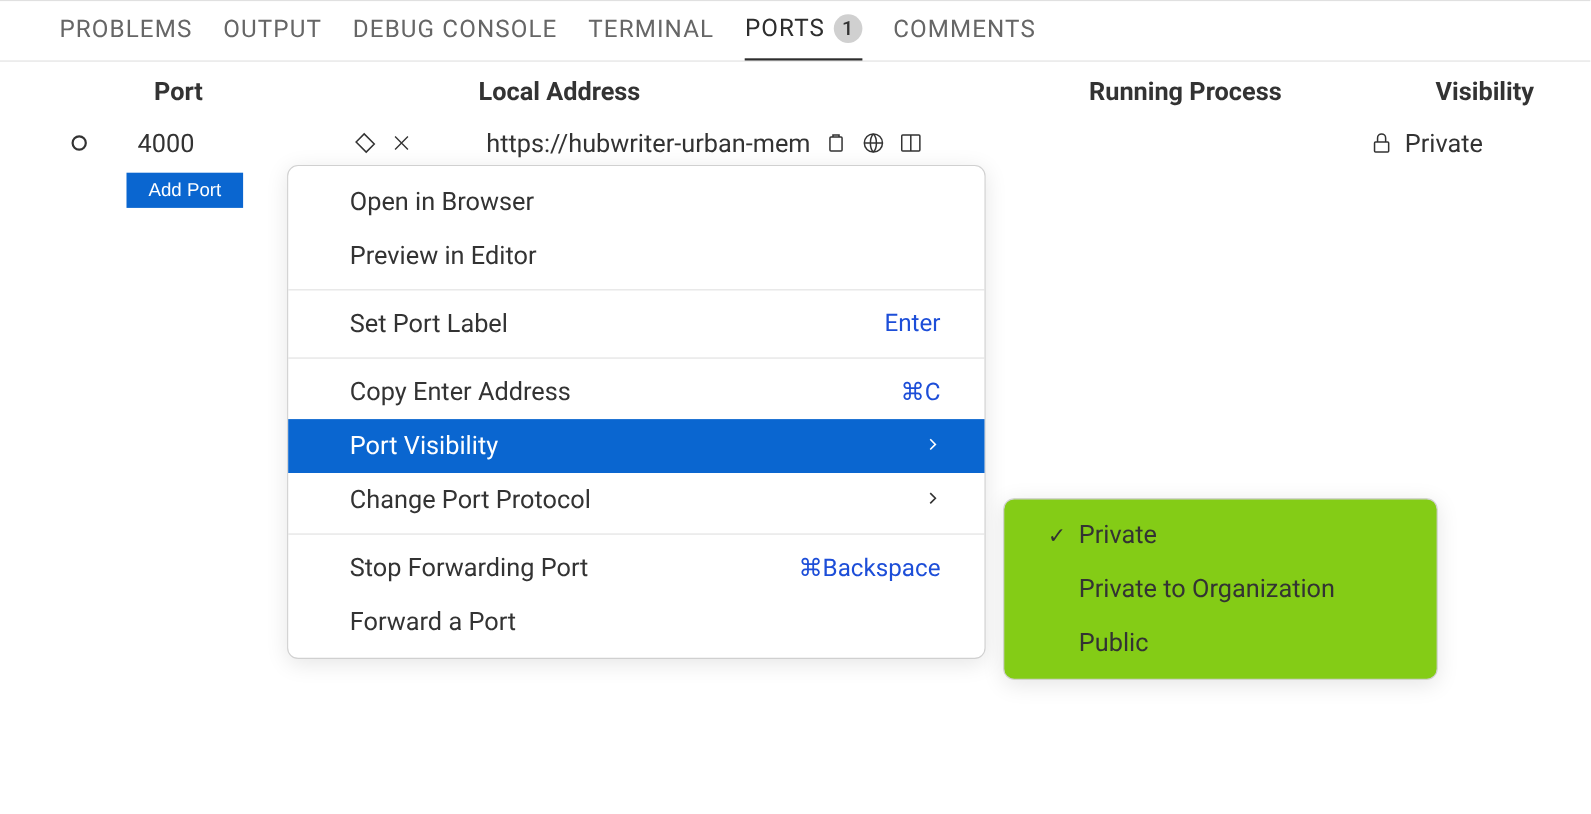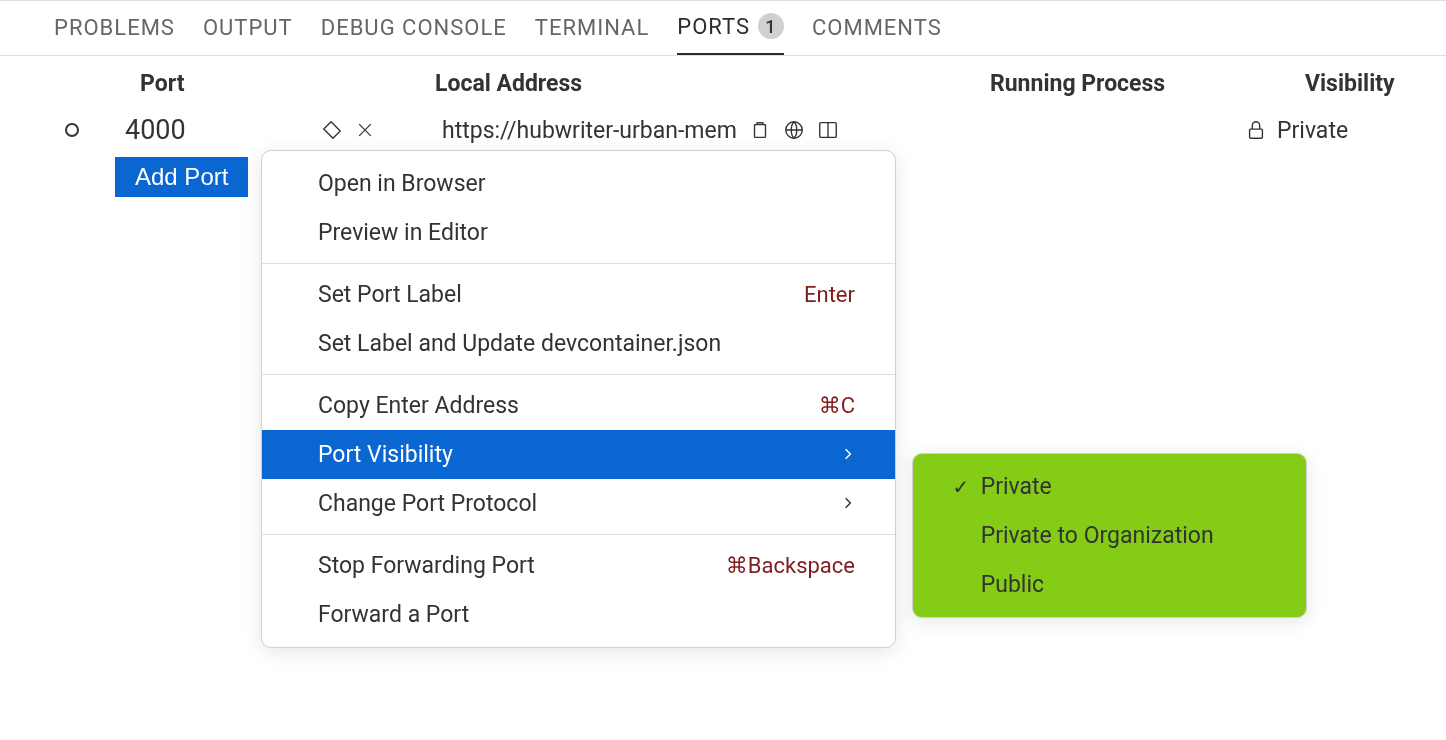--- a/index.html
+++ b/index.html
@@ -70,21 +70,21 @@
       justify-content: flex-end;
       padding-right: 36px;
     }
     .status-dot {
       width: 14px;
       height: 14px;
       border: 2.5px solid #333;
       border-radius: 50%;
     }
     .port-cell {
-      font-size: 27px;
+      font-size: 23px;
       color: #333;
       display: flex;
       align-items: center;
       gap: 10px;
     }
     .port-cell .icons-right {
       margin-left: auto;
       display: flex;
       gap: 12px;
       padding-right: 20px;
@@ -112,21 +112,21 @@
     .add-port-row {
       padding-left: 115px;
       height: 56px;
       display: flex;
       align-items: flex-start;
       padding-top: 4px;
     }
     .add-port-btn {
       background: #0a66d0;
       color: #fff;
-      font-size: 24px;
+      font-size: 17px;
       padding: 6px 20px;
       border: none;
       cursor: pointer;
     }
     .icon {
       display: inline-flex;
       align-items: center;
       justify-content: center;
     }
     .icon svg {
@@ -153,21 +153,21 @@
       padding: 11px 40px 11px 56px;
       font-size: 23px;
       color: #333;
       cursor: pointer;
     }
     .menu-item.highlighted {
       background: #0a66d0;
       color: #fff;
     }
     .menu-item .shortcut {
-      color: #7f1d1d;
+      color: #1d4ed8;
       font-size: 22px;
     }
     .menu-item .chevron {
       font-size: 18px;
     }
     .menu-divider {
       height: 1px;
       background: #e0e0e0;
       margin: 6px 0;
     }
@@ -277,23 +277,20 @@
     <span>Open in Browser</span>
   </div>
   <div class="menu-item">
     <span>Preview in Editor</span>
   </div>
   <div class="menu-divider"></div>
   <div class="menu-item">
     <span>Set Port Label</span>
     <span class="shortcut">Enter</span>
   </div>
-  <div class="menu-item">
-    <span>Set Label and Update devcontainer.json</span>
-  </div>
   <div class="menu-divider"></div>
   <div class="menu-item">
     <span>Copy Enter Address</span>
     <span class="shortcut">⌘C</span>
   </div>
   <div class="menu-item highlighted">
     <span>Port Visibility</span>
     <span class="chevron">
       <svg width="14" height="14" viewBox="0 0 24 24" style="stroke:#fff;fill:none;stroke-width:2.5">
           <path d="M8 4 L16 12 L8 20"></path>

